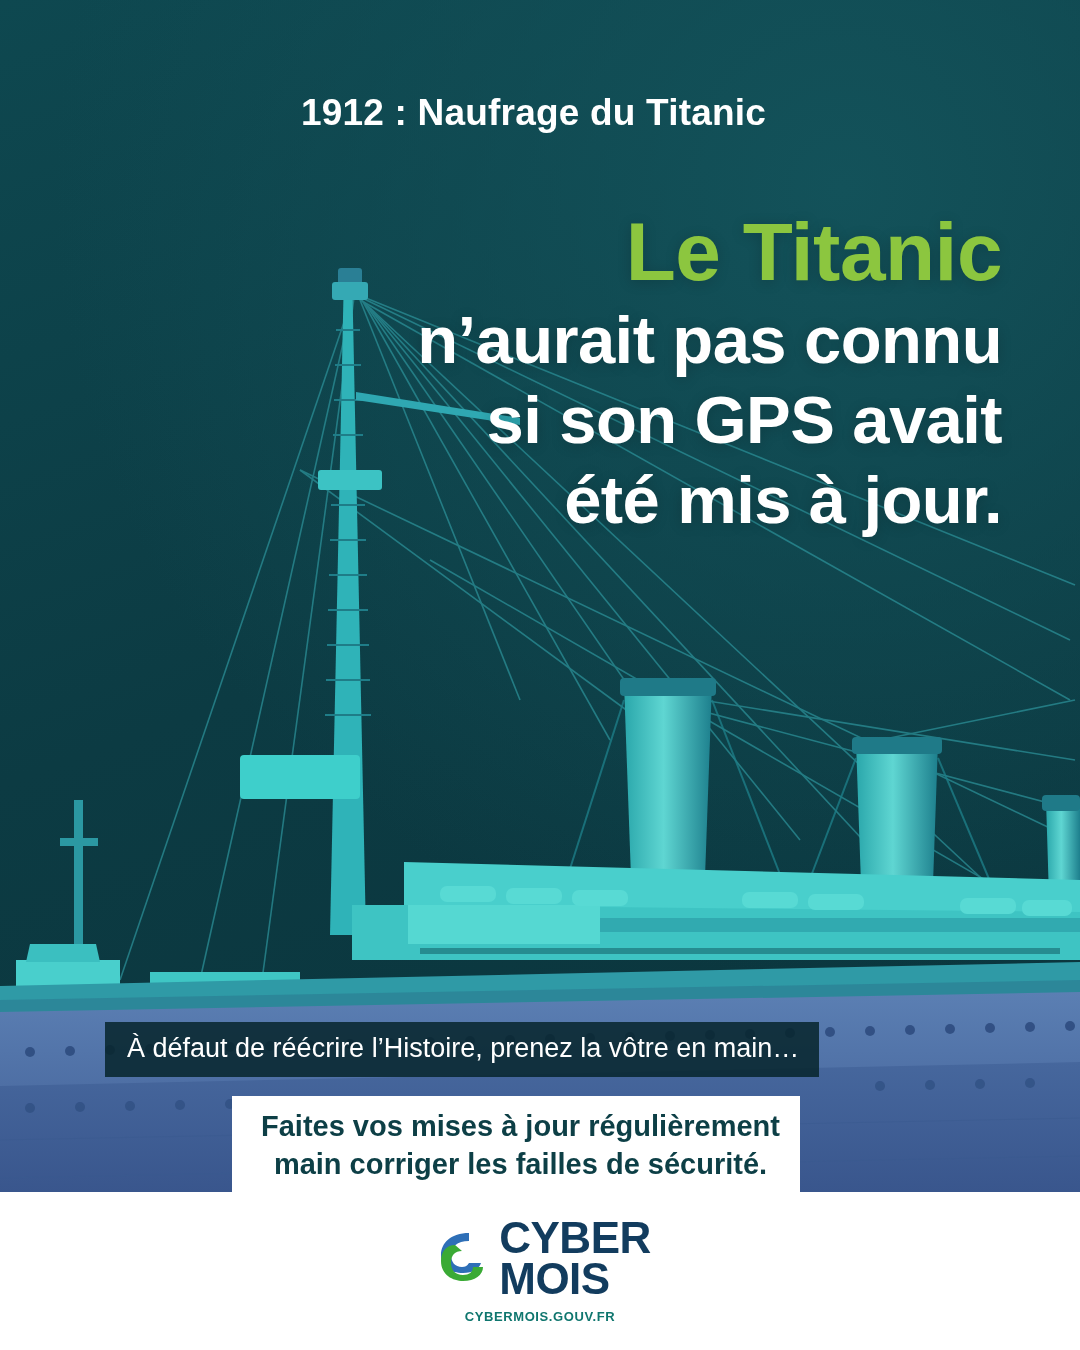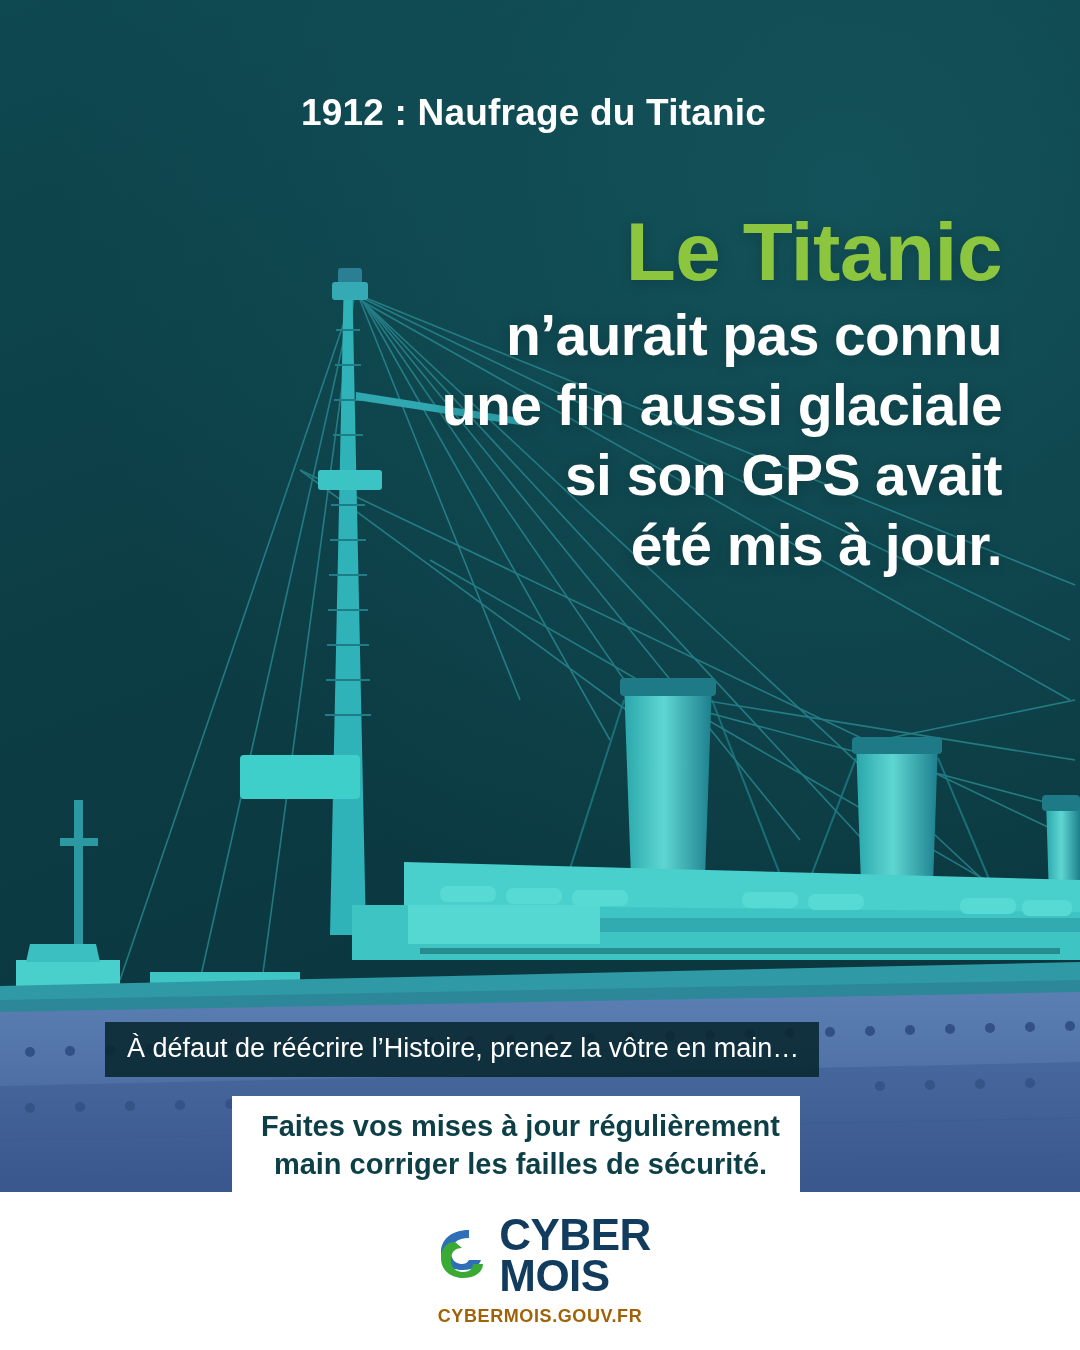--- a/index.html
+++ b/index.html
@@ -60,21 +60,21 @@
   }
   .headline .hl-accent {
     display: block;
     color: #8cc63f;
     font-size: 82px;
     letter-spacing: -0.5px;
     margin-bottom: 8px;
   }
   .headline .hl-line {
     display: block;
-    font-size: 57px;
+    font-size: 67px;
     letter-spacing: -0.6px;
     margin-top: 12px;
   }
 
   
   .caption-band {
     position: absolute;
     left: 105px;
     top: 1022px;
     background: rgba(7, 37, 44, 0.86);
@@ -119,24 +119,24 @@
   .logo-words {
     font-weight: bold;
     color: #123c5e;
     font-size: 44px;
     line-height: 0.92;
     letter-spacing: -0.5px;
   }
   .logo-words .w2 { display: block; }
   .footer-url {
     margin-top: 10px;
-    font-size: 18px;
+    font-size: 13px;
     font-weight: bold;
     letter-spacing: 0.6px;
-    color: #a16207;
+    color: #0f766e;
   }
 </style>
 </head>
 <body>
 
 <div class="poster">
 
   <div class="bg-gradient"></div>
 
   <div class="ship-layer">
@@ -310,21 +310,20 @@
         <line x1="0" y1="1178" x2="1080" y2="1156"></line>
       </g>
     </svg>
   </div>
 
   <div class="kicker">1912 : Naufrage du Titanic</div>
 
   <div class="headline">
     <span class="hl-accent">Le Titanic</span>
     <span class="hl-line">n’aurait pas connu</span>
-    <span class="hl-line">une fin aussi glaciale</span>
     <span class="hl-line">si son GPS avait</span>
     <span class="hl-line">été mis à jour.</span>
   </div>
 
   <div class="caption-band">À défaut de réécrire l’Histoire, prenez la vôtre en main…</div>
 
   <div class="cta-box">
     <span>Faites vos mises à jour régulièrement</span>
     <span>main corriger les failles de sécurité.</span>
   </div>

